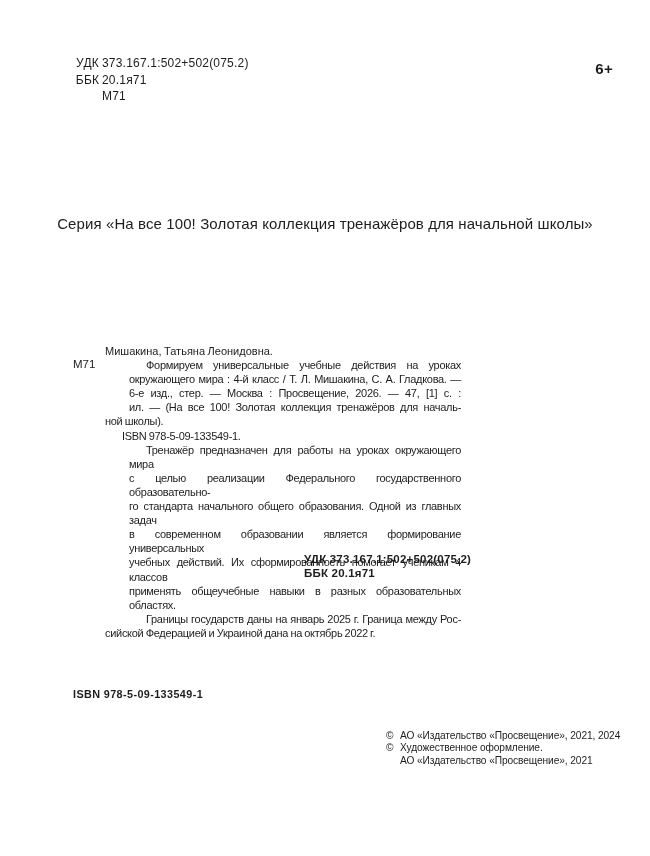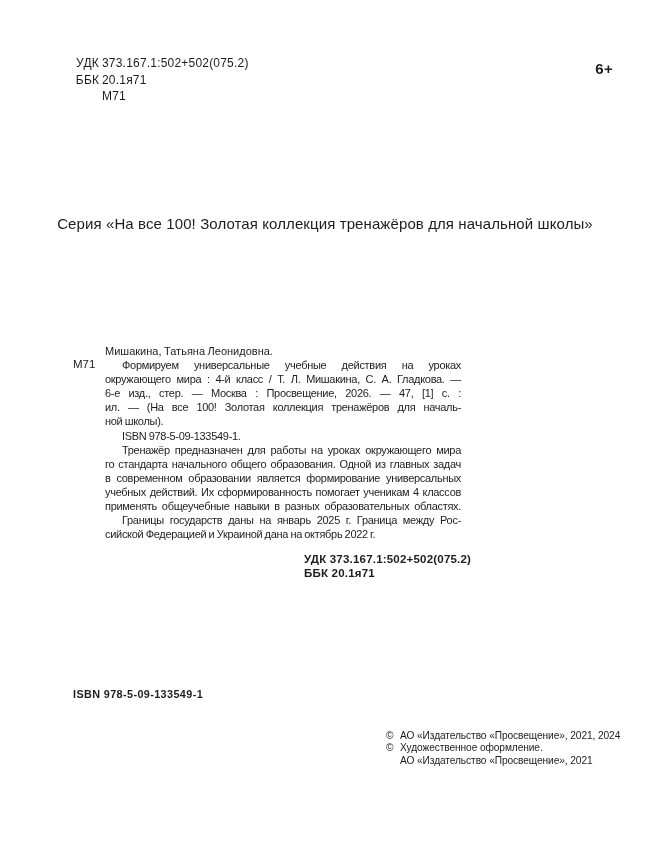--- a/index.html
+++ b/index.html
@@ -63,21 +63,21 @@
     left: 105px;
     top: 344px;
     width: 356px;
     font-size: 11px;
     line-height: 14.1px;
     letter-spacing: -0.3px;
     word-spacing: -0.5px;
   }
   .ln { min-height: 14.1px; }
   .ln.author { font-weight: normal; letter-spacing: 0; }
-  .ln.jst { text-align: justify; text-align-last: justify; }
+  .ln.jst { text-align: justify; text-align-last: justify; margin-left: 24px; }
   .ln.ind { text-indent: 17px; }
 
   
   .codes-bold {
     position: absolute;
     left: 304px;
     top: 552px;
     font-size: 11.5px;
     font-weight: bold;
     line-height: 14.2px;
@@ -132,20 +132,21 @@
 
   <div class="card-text">
     <div class="ln author">Мишакина, Татьяна Леонидовна.</div>
     <div class="ln jst ind">Формируем универсальные учебные действия на уроках</div>
     <div class="ln jst">окружающего мира : 4-й класс / Т. Л. Мишакина, С. А. Гладкова. —</div>
     <div class="ln jst">6-е изд., стер. — Москва : Просвещение, 2026. — 47, [1] с. :</div>
     <div class="ln jst">ил. — (На все 100! Золотая коллекция тренажёров для началь-</div>
     <div class="ln">ной школы).</div>
     <div class="ln ind">ISBN 978-5-09-133549-1.</div>
     <div class="ln jst ind">Тренажёр предназначен для работы на уроках окружающего мира</div>
+    <div class="ln jst">с целью реализации Федерального государственного образовательно-</div>
     <div class="ln jst">го стандарта начального общего образования. Одной из главных задач</div>
     <div class="ln jst">в современном образовании является формирование универсальных</div>
     <div class="ln jst">учебных действий. Их сформированность помогает ученикам 4 классов</div>
     <div class="ln jst">применять общеучебные навыки в разных образовательных областях.</div>
     <div class="ln jst ind">Границы государств даны на январь 2025 г. Граница между Рос-</div>
     <div class="ln">сийской Федерацией и Украиной дана на октябрь 2022 г.</div>
   </div>
 
   <div class="codes-bold">
     <div>УДК 373.167.1:502+502(075.2)</div>

